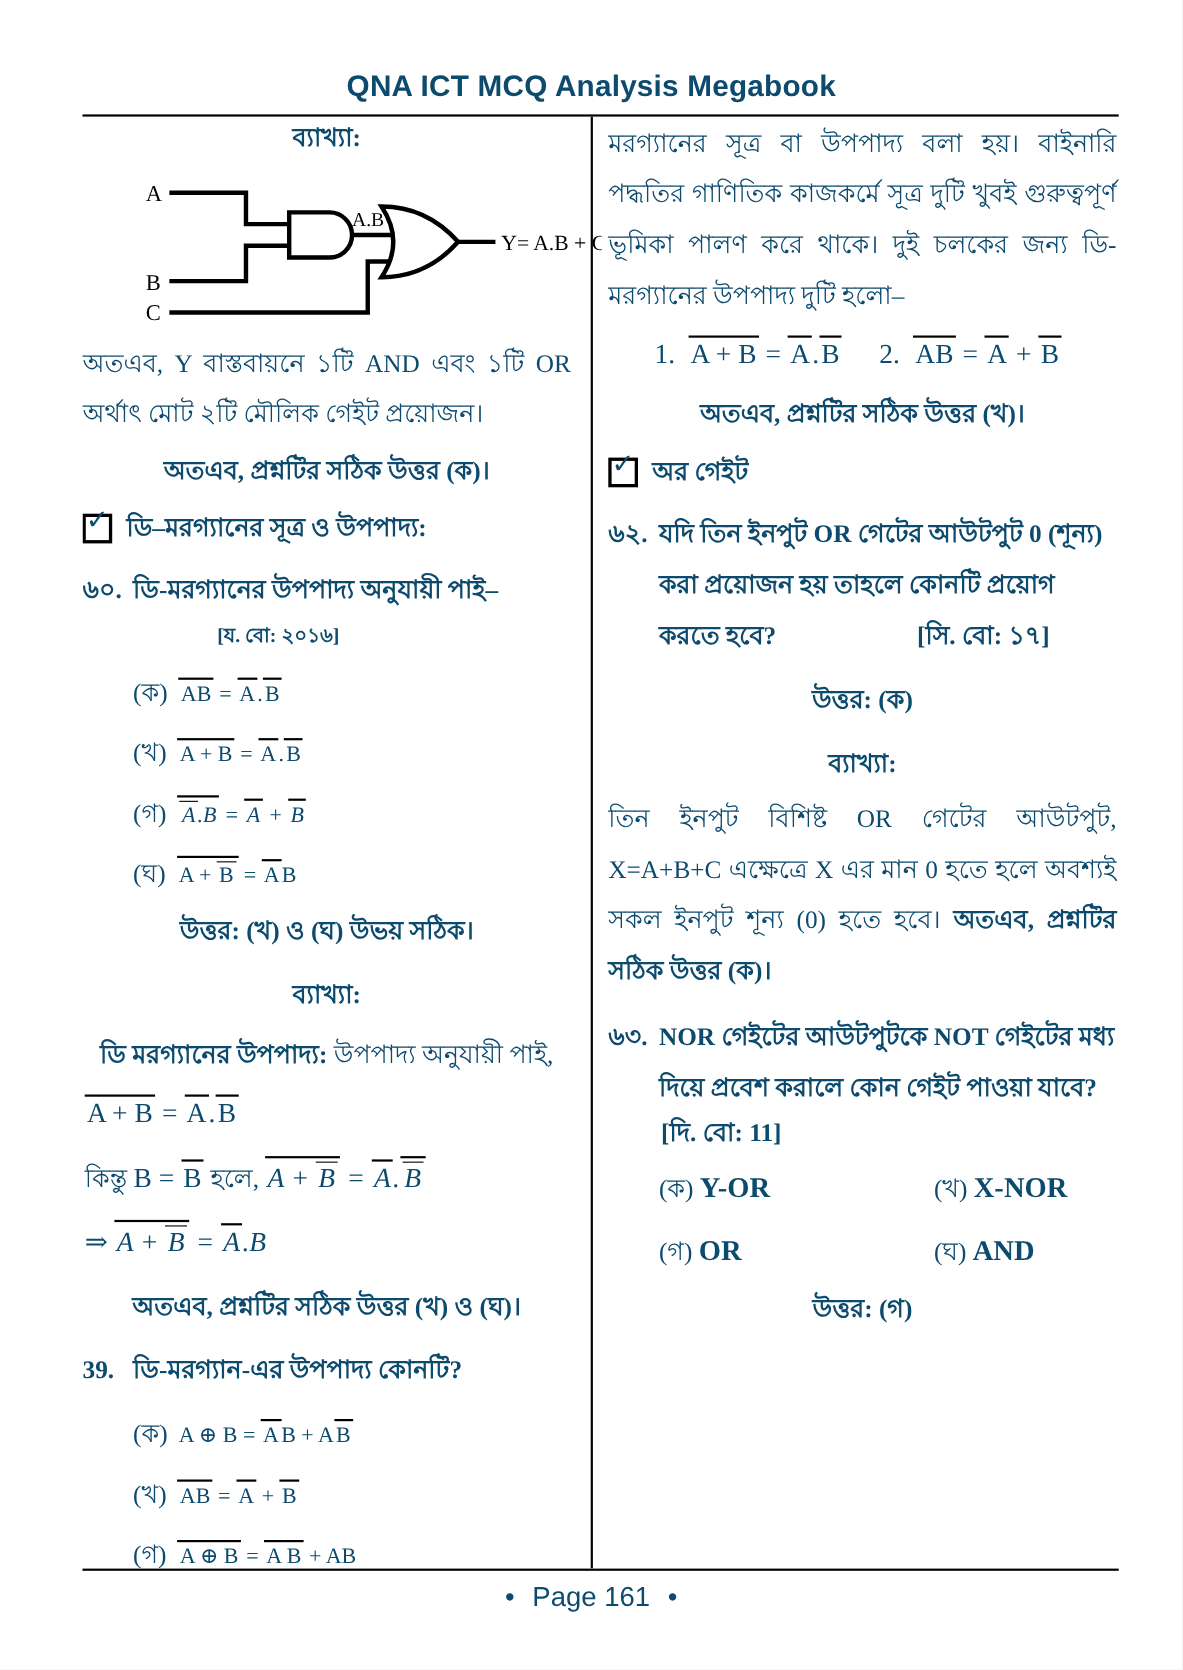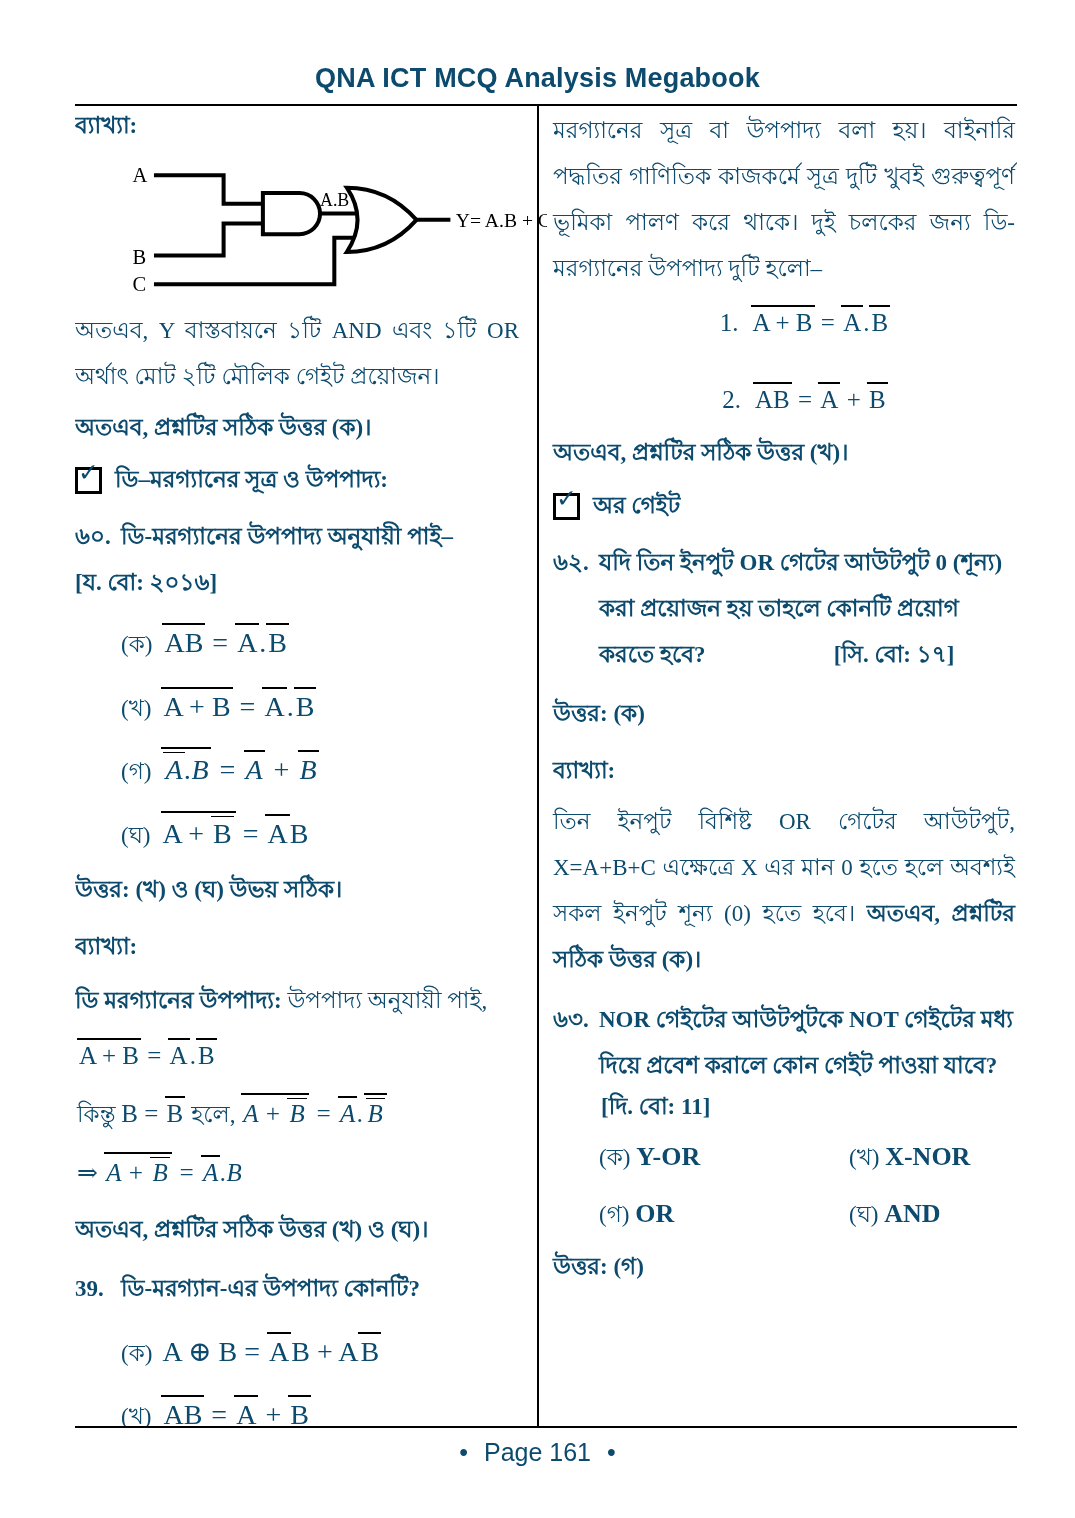--- a/index.html
+++ b/index.html
@@ -10,42 +10,42 @@
         font-weight:600;padding-bottom:10px;letter-spacing:.2px;}
   .content{margin:0 58px 0 75px;border-top:2px solid #000;border-bottom:2px solid #000;
         display:flex;height:1320px;overflow:hidden;}
   .col-left{width:462px;padding:2px 18px 0 0;box-sizing:border-box;}
   .v-divider{width:2px;background:#000;}
   .col-right{flex:1;padding:2px 2px 0 14px;box-sizing:border-box;}
   .footer{display:flex;justify-content:center;gap:16px;align-items:center;margin-top:10px;
         font-family:"Liberation Sans","DejaVu Sans",sans-serif;font-size:25px;}
   .bn{font-size:23px;line-height:1.55;}
   .bold{font-weight:bold;}
-  p{margin:0;}
+  p{margin:0;text-align:center;}
   .para{font-size:23px;line-height:2.0;text-align:justify;}
   .mt6{margin-top:6px;}.mt10{margin-top:10px;}.mt14{margin-top:14px;}
   .mt18{margin-top:18px;}.mt22{margin-top:22px;}
   .section-head{display:flex;align-items:center;font-size:23px;font-weight:bold;margin-top:16px;}
   .checkbox{position:relative;width:21px;height:21px;border:3px solid #000;display:inline-block;
         margin-right:13px;flex:none;}
   .checkbox .check{position:absolute;left:0px;top:-10px;font-size:25px;font-weight:bold;line-height:1;
         font-family:"DejaVu Sans",sans-serif;}
   .question{font-size:23px;font-weight:bold;line-height:2.0;padding-left:46px;text-indent:-46px;}
   .q-no{display:inline-block;width:46px;text-indent:0;}
   .src{font-weight:bold;}
-  .src-line-right{text-align:left;padding-right:88px;font-size:23px;font-weight:bold;margin-top:4px;}
+  .src-line-right{text-align:center;padding-right:88px;font-size:18px;font-weight:bold;margin-top:4px;}
   .opt-row{display:flex;align-items:baseline;padding-left:46px;margin-top:16px;font-size:23px;}
   .opt-row .f{margin-left:10px;}
-  .f{font-family:"Liberation Serif","DejaVu Serif","DejaVu Sans",serif;font-size:28px;line-height:1.7;}
+  .f{font-family:"Liberation Serif","DejaVu Serif","DejaVu Sans",serif;font-size:20px;line-height:1.7;}
   .f-lg{font-size:25px;}
   .it{font-style:italic;}
   .ov{display:inline-block;border-top:2px solid #000;padding:3px 2px 0 2px;line-height:1.05;}
   .ov .ov{border-top-width:1.8px;padding-top:2px;}
   .formula-line{padding-left:2px;margin-top:16px;font-size:24px;}
-  .theorems{display:flex;gap:34px;padding-left:42px;margin-top:10px;align-items:center;flex-direction:column;}
+  .theorems{display:flex;gap:34px;padding-left:42px;margin-top:10px;align-items:center;}
   .theorems .tno{font-size:25px;margin-right:8px;}
   .opts-grid{display:grid;grid-template-columns:250px 1fr;row-gap:18px;padding-left:46px;margin-top:14px;}
   .opts-grid .cell{font-size:23px;}
   .opts-grid .latin{font-size:26px;font-family:"Liberation Serif","DejaVu Serif",serif;font-weight:bold;}
   .plain-opt{font-size:23px;line-height:1.5;padding-left:46px;margin-top:17px;}
   svg text{font-family:"Liberation Serif","DejaVu Serif",serif;}
 </style>
 </head>
 <body>
 

